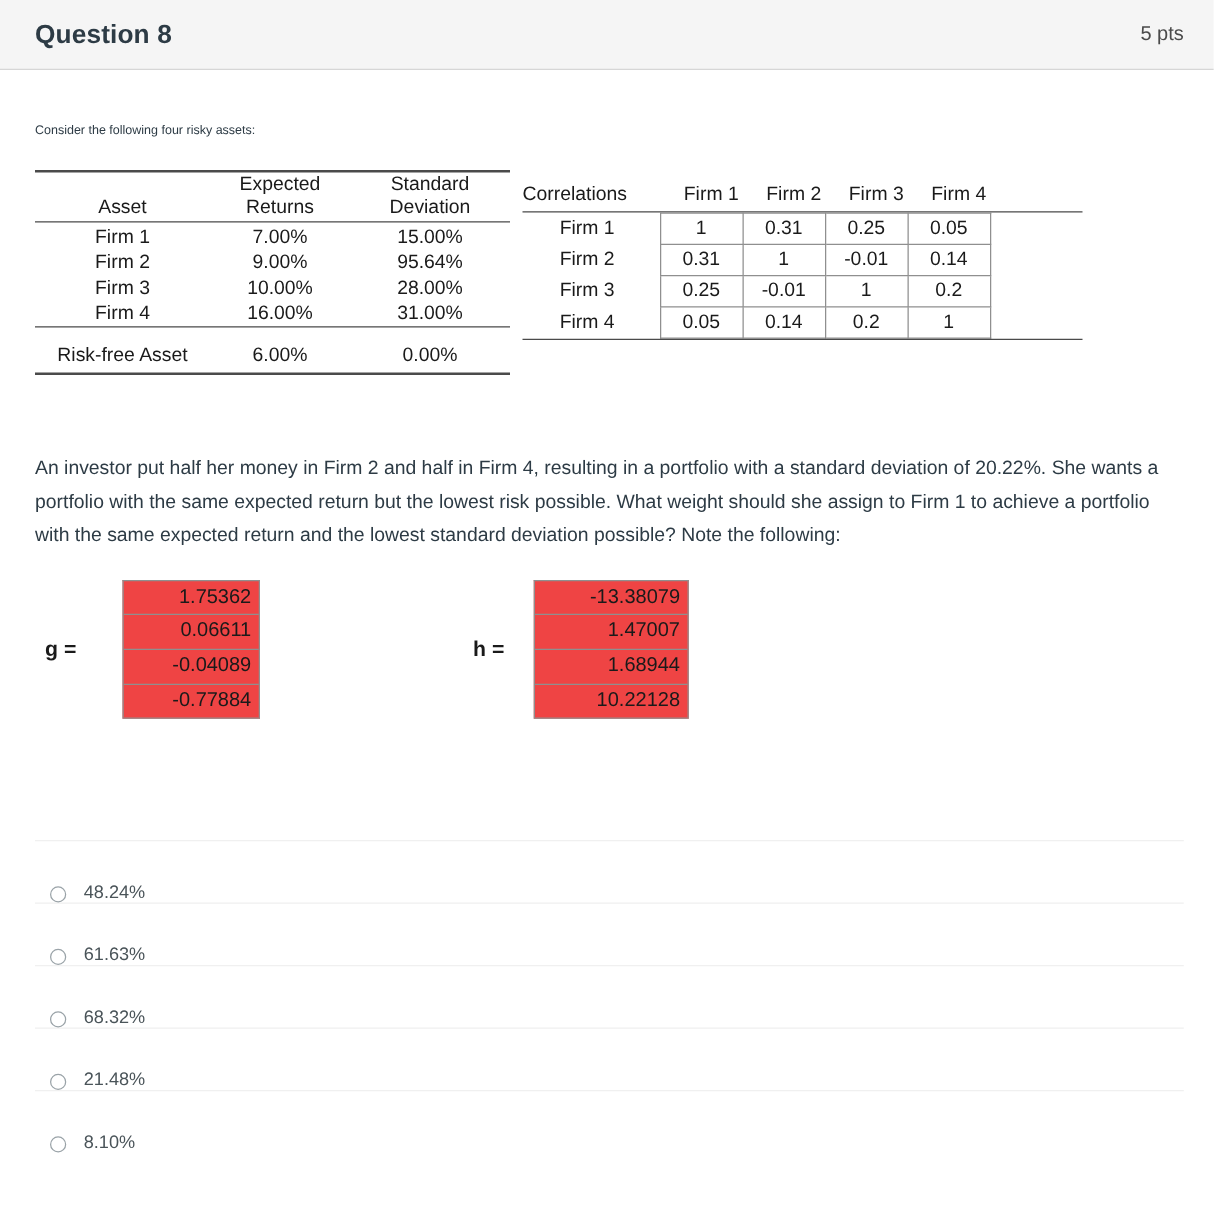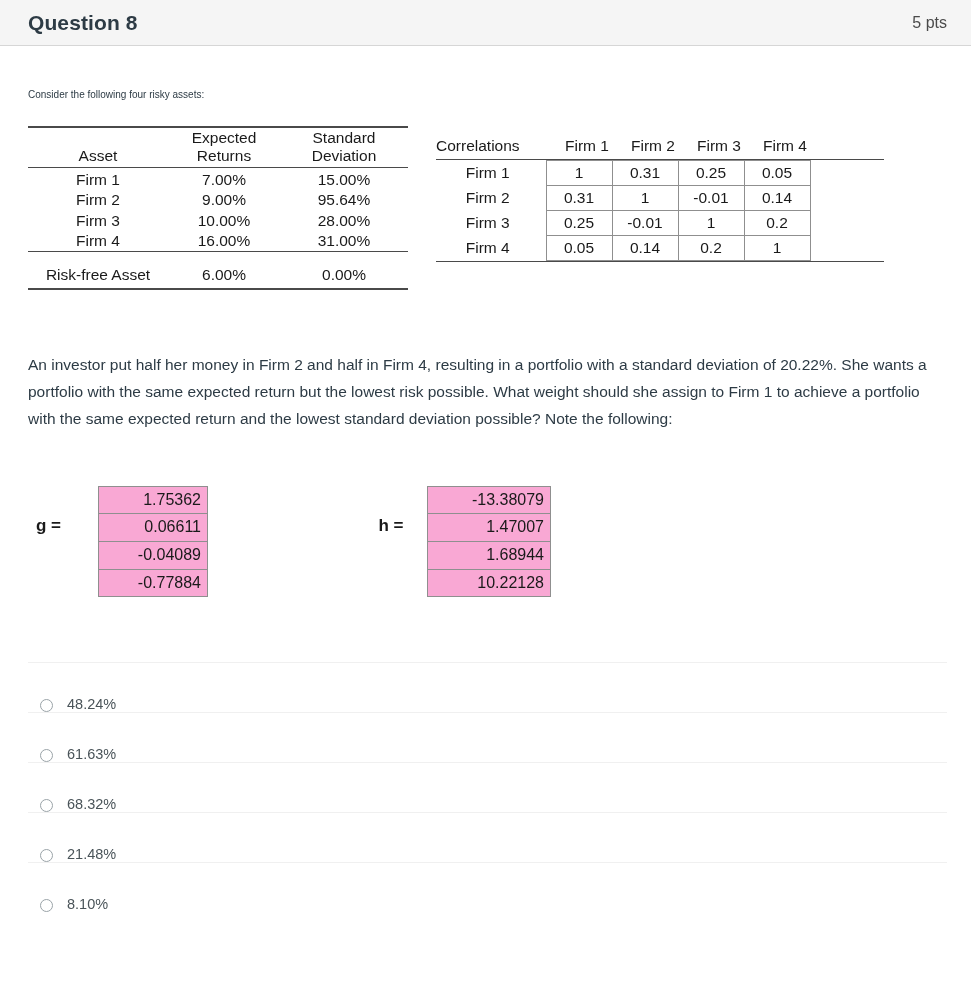--- a/index.html
+++ b/index.html
@@ -7,21 +7,21 @@
     margin: 0; padding: 0;
     width: 971px; height: 982px;
     background: #ffffff;
     font-family: "Liberation Sans", sans-serif;
     color: #2d3b45;
     overflow: hidden;
   }
 
   
   .q-header {
-    height: 46px;
+    height: 56px;
     background: #f5f5f5;
     border-bottom: 1px solid #d6d6d6;
     display: flex;
     align-items: center;
     justify-content: space-between;
     padding: 0 24px 0 28px;
     gap: 20px;
   }
   .q-title {
     font-size: 21px;
@@ -75,21 +75,21 @@
   .rule-top    { border-top: 2.5px solid #4a4a4a; }
   .rule-mid    { border-top: 1.5px solid #4a4a4a; }
   .rule-bottom { border-bottom: 2.5px solid #4a4a4a; }
   .hdr-two-line { white-space: pre-line; }
   tr.firm-first td { padding-top: 3px; }
   tr.riskfree td { border-top: 1.5px solid #4a4a4a; padding-top: 14px; padding-bottom: 4px; }
 
   
   .corr-wrap {
     position: absolute;
-    left: 408px; top: 11px;
+    left: 390px; top: 11px;
     width: 450px;
   }
   .corr-head {
     display: flex;
     font-size: 15.5px;
     color: #1a1a1a;
     padding-bottom: 4px;
     align-items: flex-end;
   }
   .corr-head .ch-label { width: 118px; text-align: left; }
@@ -148,22 +148,21 @@
     font-size: 17px;
     font-weight: bold;
     color: #1a1a1a;
     width: 62px;
     text-align: left;
   }
   .vec-label.h-lbl { width: 72px; text-align: center; }
   .vec-box {
     border: 1px solid #8f8f8f;
     border-bottom: none;
-    background: #f9a8d4;
-    margin-top: 32px;
+    background: #ef4444;
   }
   .vec-cell {
     border-bottom: 1px solid #8f8f8f;
     font-size: 16px;
     color: #1a1a1a;
     text-align: right;
     padding: 2px 6px 3px 10px;
     line-height: 1.35;
     min-width: 108px;
   }

